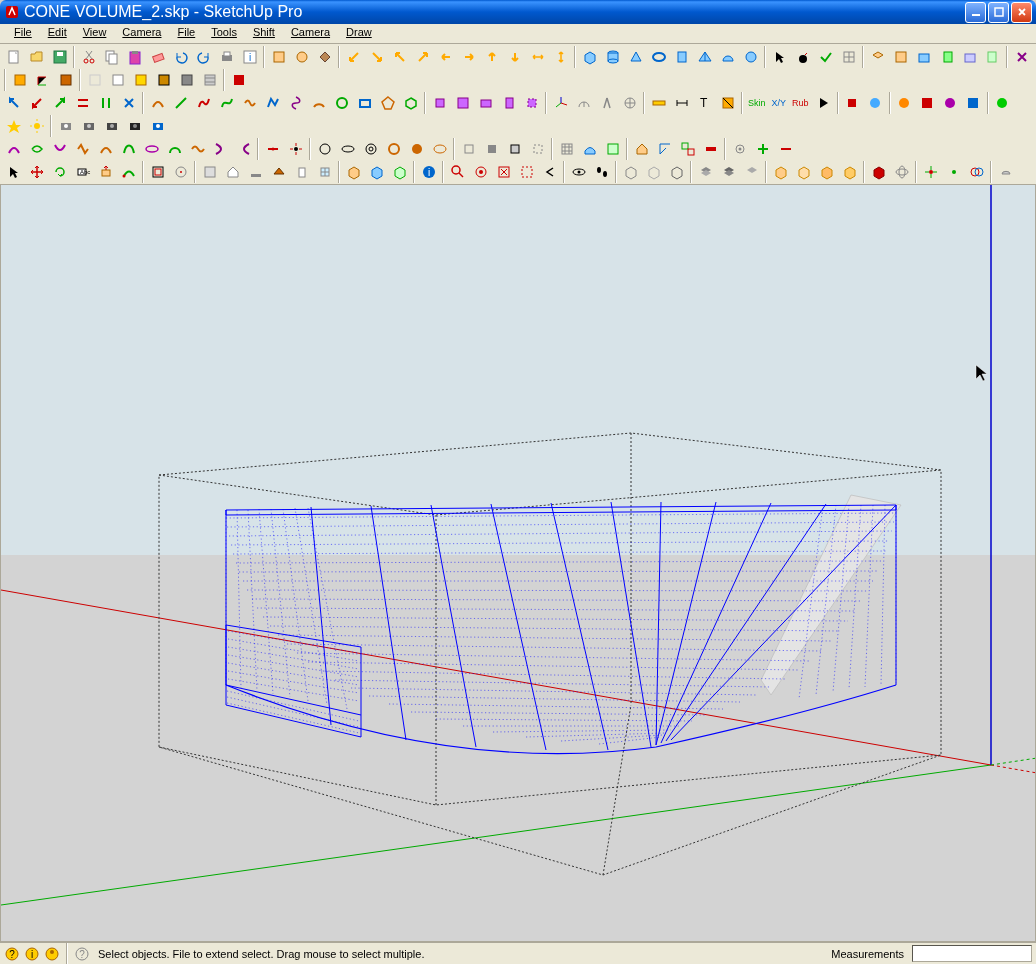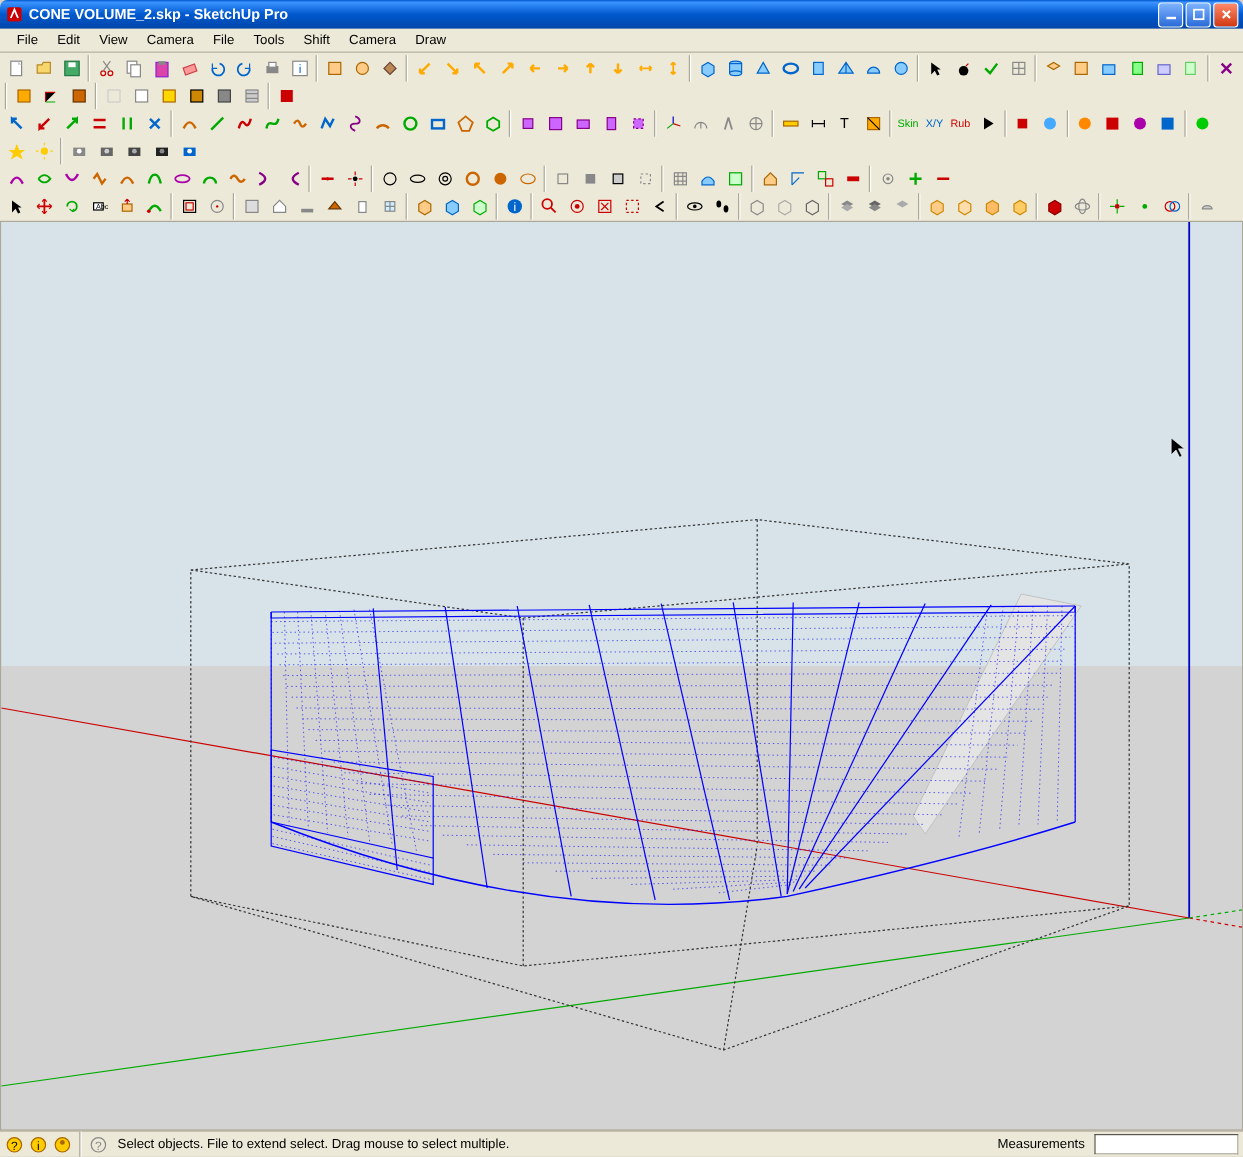--- a/index.html
+++ b/index.html
@@ -22,41 +22,42 @@
   align-items: center;
   padding: 0 4px;
   color: #fff;
   border-top-left-radius: 6px;
   border-top-right-radius: 6px;
 }
 .titlebar .app-icon {
   width: 16px; height: 16px; margin-right: 4px;
   display: inline-flex; align-items: center; justify-content: center;
 }
-.titlebar .title-text { font-weight: bold; font-size: 12px; flex: 1; }
+.titlebar .title-text { font-weight: normal; font-size: 16px; flex: 1; }
 .titlebar .win-buttons { display: flex; gap: 2px; }
 .titlebar .win-btn {
   width: 21px; height: 21px;
   border: 1px solid #fff;
   border-radius: 3px;
   display: flex; align-items: center; justify-content: center;
   cursor: pointer;
   font-size: 10px;
 }
 .win-min, .win-max { background: linear-gradient(to bottom, #7fb3ff, #2a6bd8); }
 .win-close { background: linear-gradient(to bottom, #ff8a6a, #d13912); }
 
 
 .menubar {
   background: #ece9d8;
   border-bottom: 1px solid #aca899;
   height: 20px;
   display: flex;
-  align-items: center;
+  align-items: flex-start;
   padding-left: 6px;
+  text-decoration: underline;
 }
 .menubar .menu-item {
   padding: 2px 8px;
   cursor: pointer;
 }
 
 
 .toolbars {
   background: #ece9d8;
   border-bottom: 1px solid #aca899;

